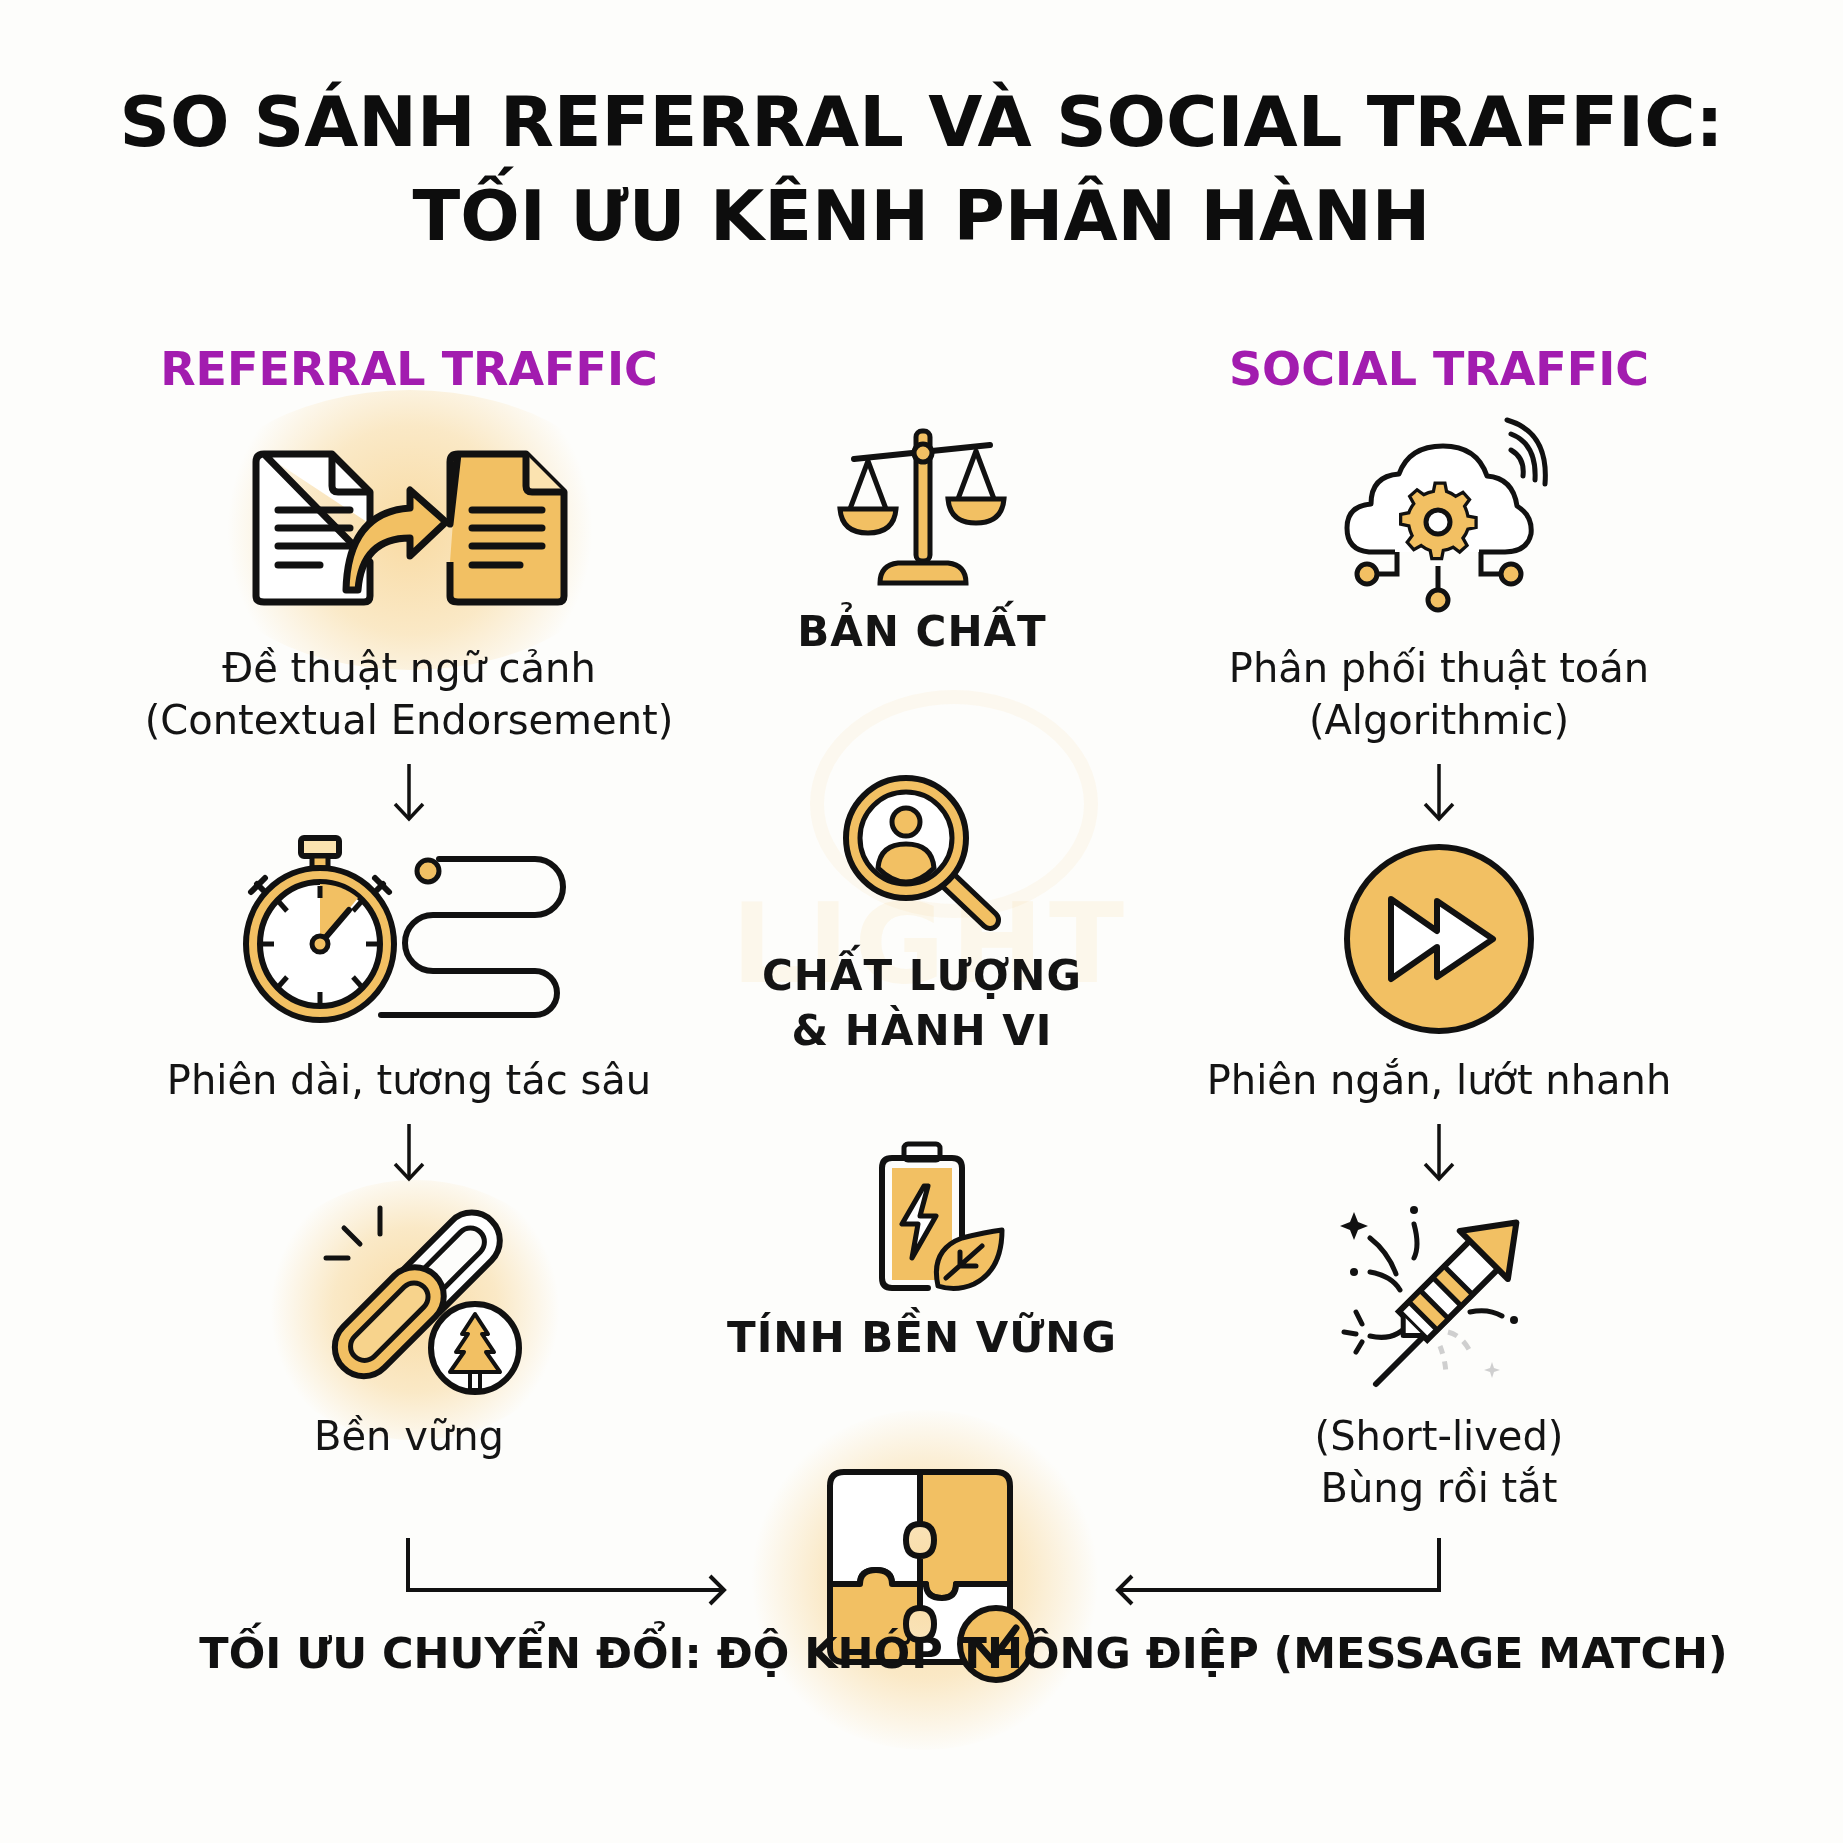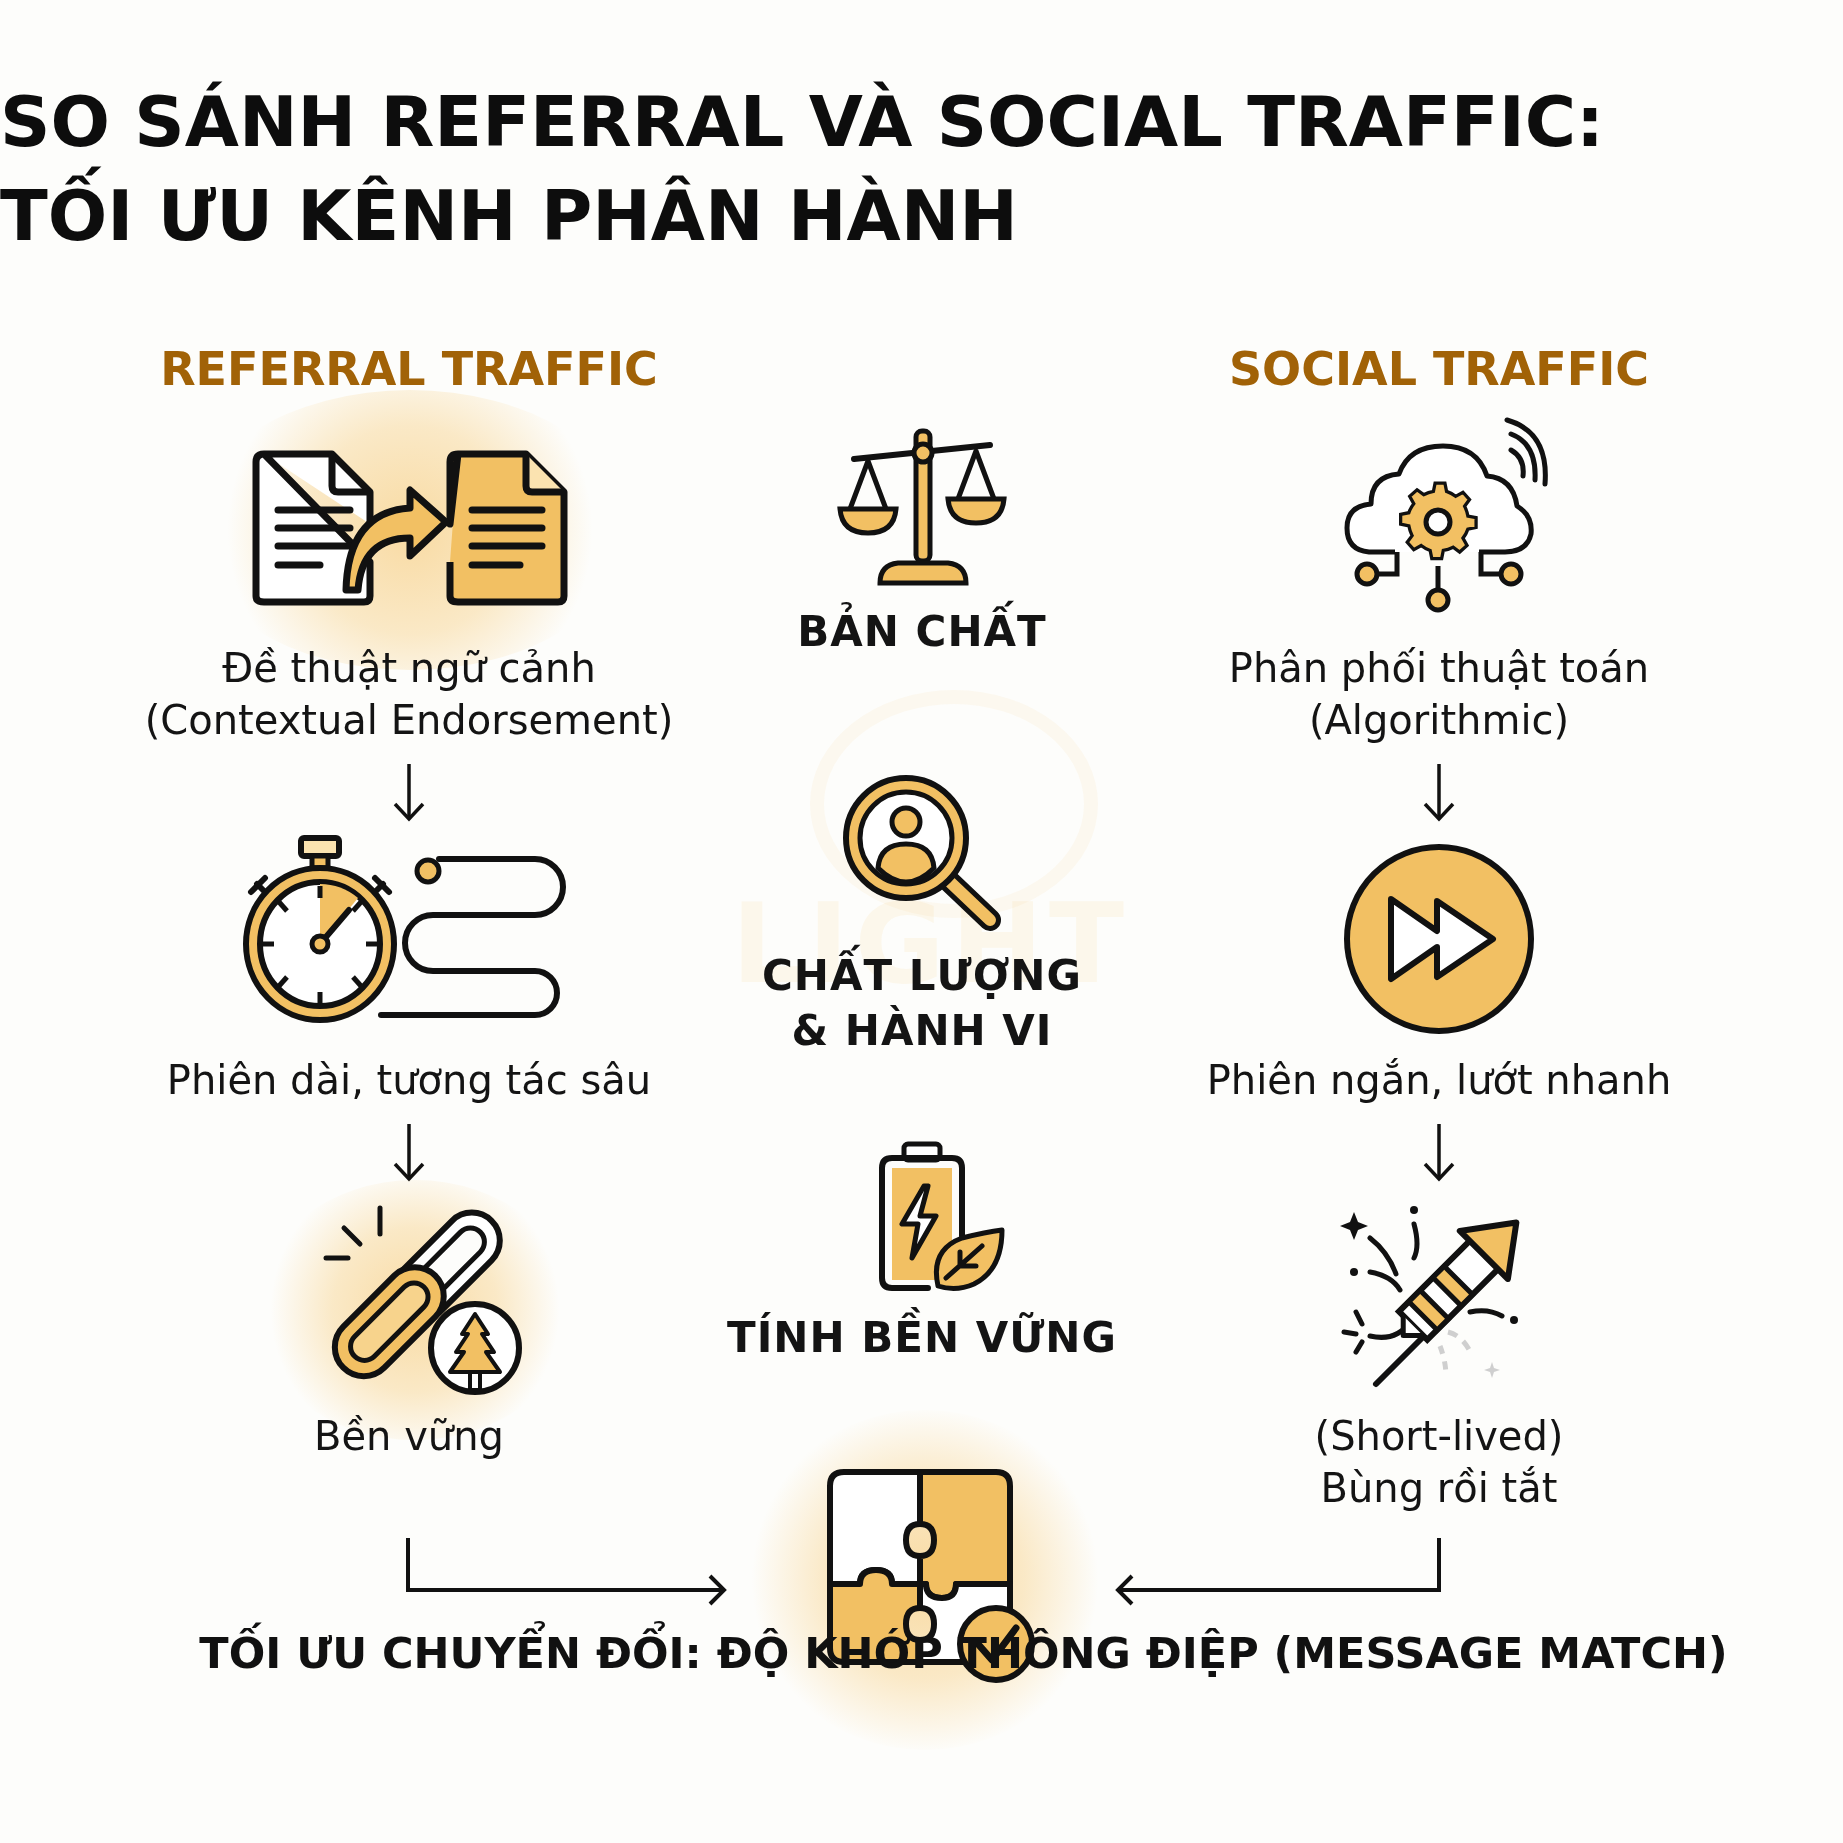--- a/index.html
+++ b/index.html
@@ -4,27 +4,27 @@
 <style>
   html, body { margin: 0; padding: 0; }
   body {
     width: 1843px; height: 1843px; position: relative; overflow: hidden;
     background: #fdfdfb;
     font-family: "DejaVu Sans", "Liberation Sans", sans-serif;
     color: #111;
   }
   .abs { position: absolute; }
   .title {
-    left: 0; width: 1843px; text-align: left;
+    left: 0; width: 1843px; text-align: center;
     font-family: "DejaVu Sans", sans-serif; font-weight: bold;
     font-size: 70px; letter-spacing: 0px; line-height: 94px; color: #0d0d0d;
   }
   .col-head {
     font-family: "DejaVu Sans", sans-serif; font-weight: bold;
-    font-size: 46px; text-align: center; width: 700px; color: #a16207;
+    font-size: 46px; text-align: center; width: 700px; color: #a21caf;
   }
   .label {
     font-family: "DejaVu Sans", sans-serif; font-size: 40px; text-align: center;
     width: 700px; line-height: 52px; color: #141414;
   }
   .center-label {
     font-family: "DejaVu Sans", sans-serif; font-weight: bold; font-size: 42px;
     text-align: center; width: 460px; line-height: 55px; color: #141414;
     letter-spacing: 1px;
   }

